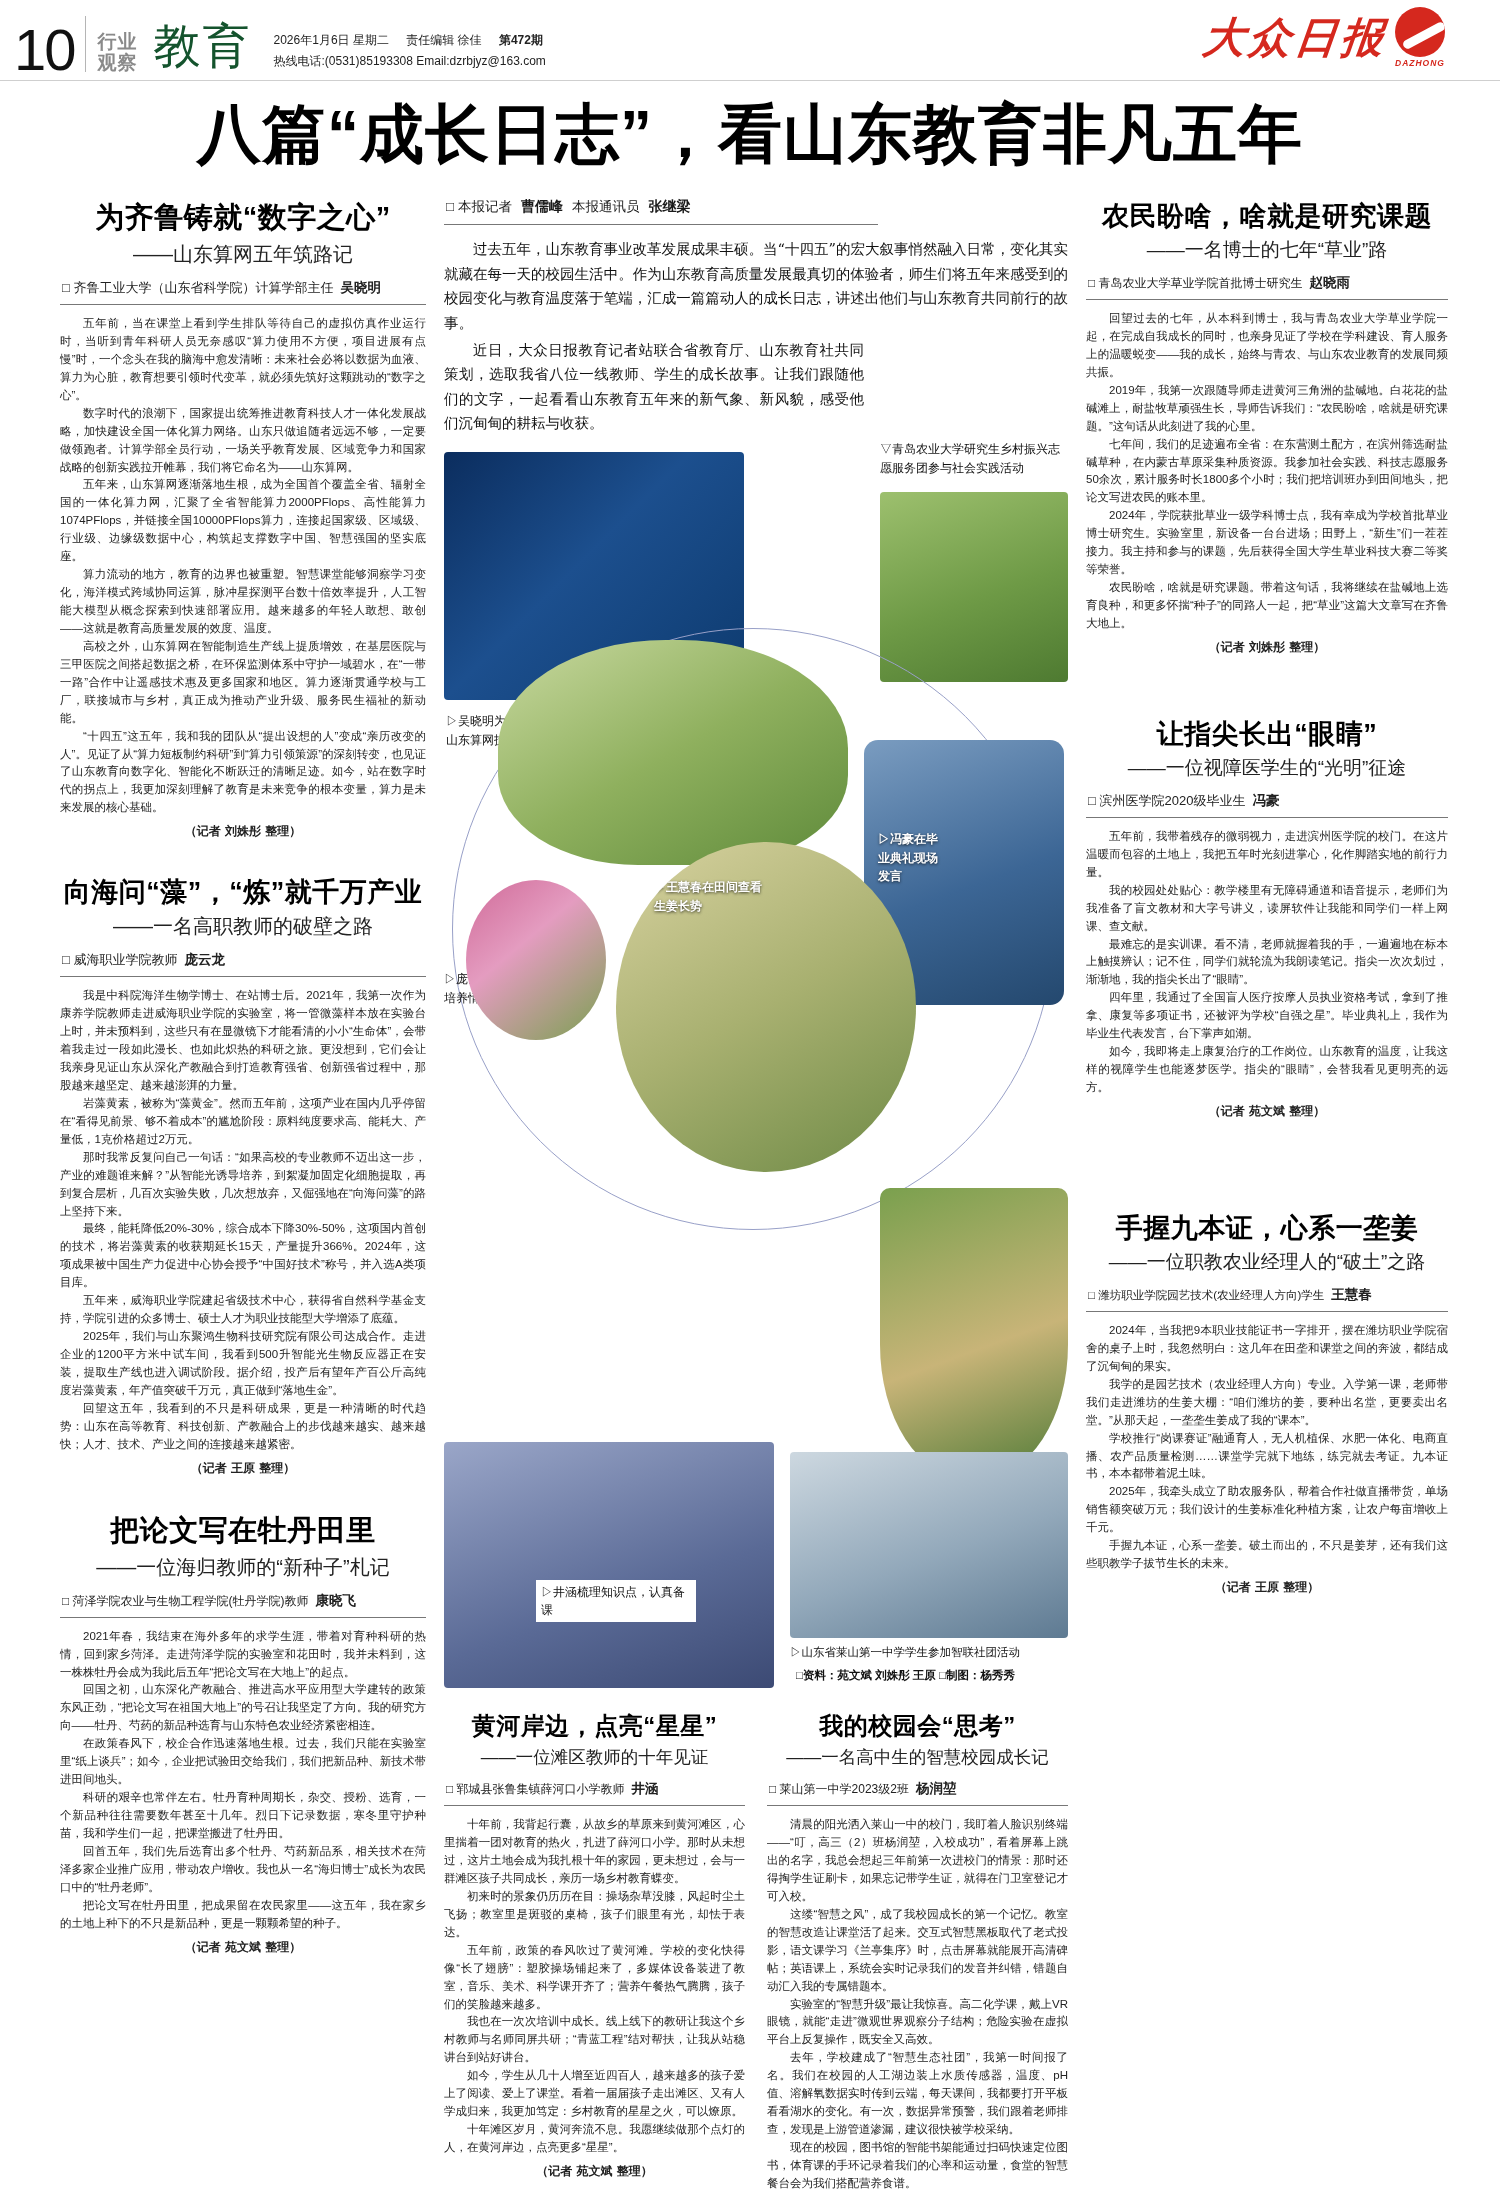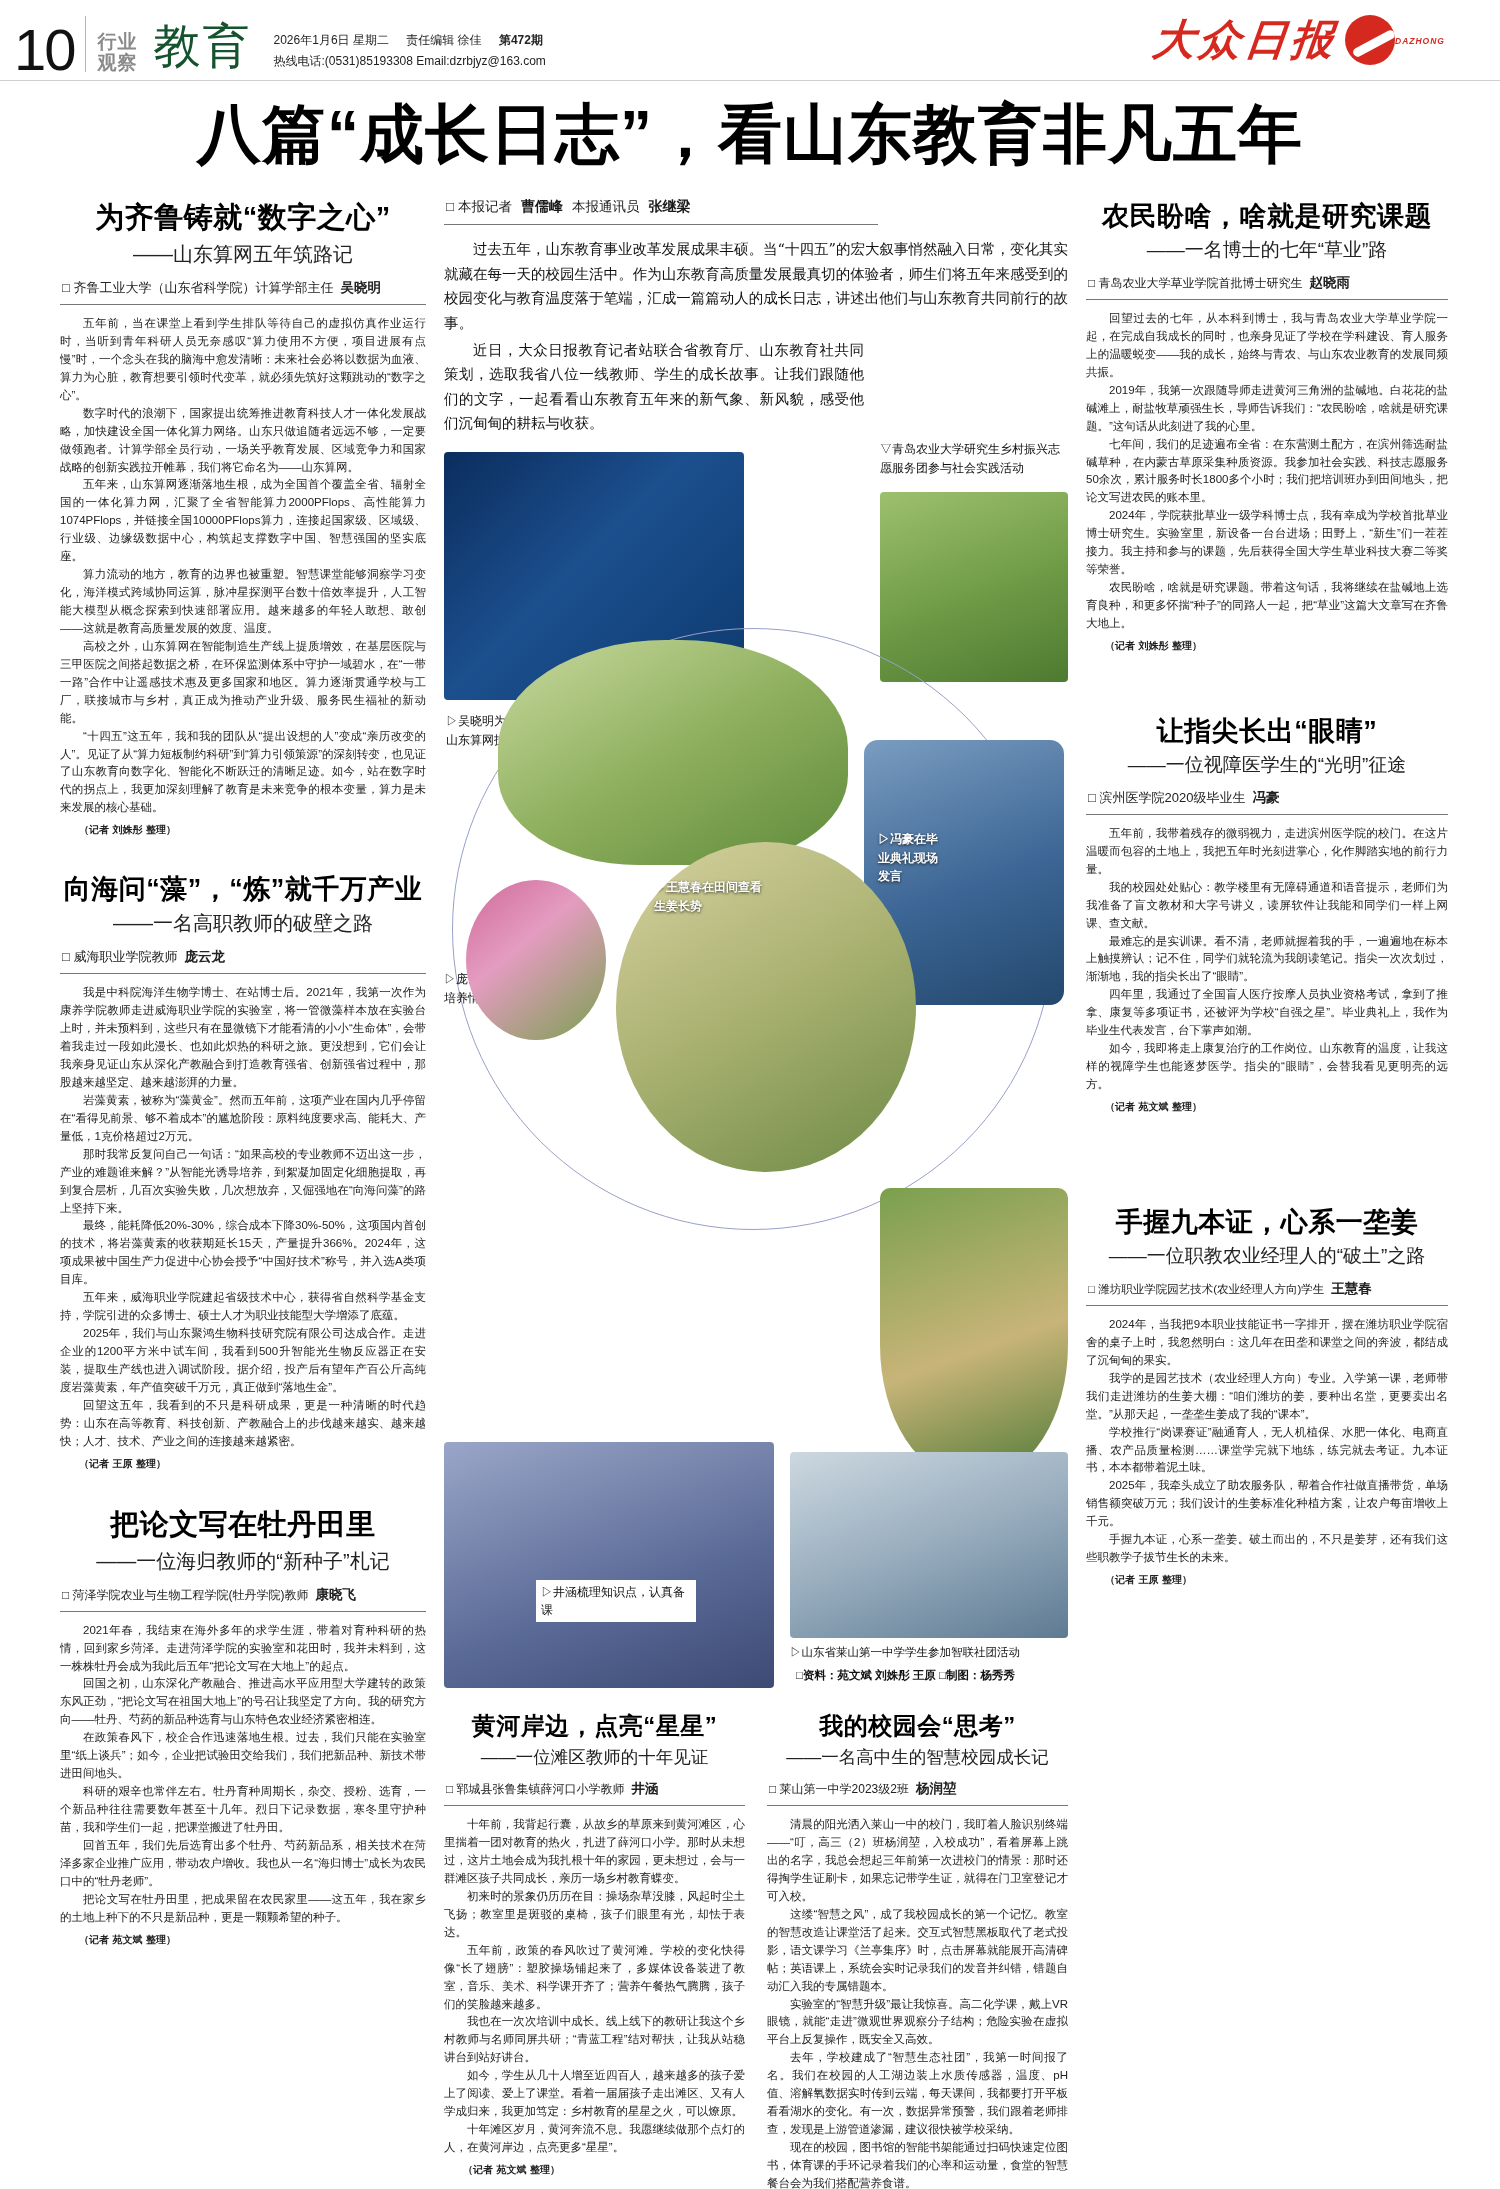--- a/index.html
+++ b/index.html
@@ -10,43 +10,43 @@
   .page-no{font-size:58px;font-weight:300;line-height:.85;letter-spacing:-2px;color:#111}
   .sect-divider{width:1px;height:56px;background:#b5b5b5;margin:0 12px 2px 10px}
   .sect{color:#8a8a8a;font-weight:700;font-size:19px;line-height:1.1;letter-spacing:1px}
   .edu{font-size:47px;font-weight:400;margin:0 22px -4px 16px;letter-spacing:2px;color:#14532d}
   .meta{font-size:12px;line-height:1.75;color:#222;margin-bottom:2px}
   .meta .issue{font-weight:900;margin-left:14px}
   .meta .sp{margin-left:14px}
   .logo{margin-left:auto;display:flex;align-items:center;gap:8px;margin-bottom:6px}
   .paper-name{color:#d5281e;font-family:"DejaVu Serif",serif;font-size:42px;font-weight:700;
               font-style:italic;letter-spacing:4px;transform:skewX(-6deg)}
-  .logo-emblem{display:flex;flex-direction:row;align-items:center}
+  .logo-emblem{display:flex;flex-direction:column;align-items:center}
   .logo-circle{width:50px;height:50px;border-radius:50%;background:#d5281e;position:relative;overflow:hidden}
   .logo-circle::after{content:"";position:absolute;left:6px;top:24px;width:46px;height:9px;background:#fff;
                       transform:rotate(-28deg);border-radius:5px}
   .logo-sub{color:#d5281e;font-size:8.5px;font-weight:900;letter-spacing:1px;font-style:italic;margin-top:1px}
   .header-rule{height:1px;background:#cfcfcf;margin:0 0 2px}
   
   .banner{font-size:64px;font-weight:900;text-align:center;letter-spacing:1px;color:#000;
           margin:10px 0 16px;font-family:"Liberation Sans",sans-serif}
   
   .cols{display:flex;gap:18px;padding:0 52px 0 60px;height:2000px;overflow:hidden}
   .col-left{width:366px;flex:none}
   .col-mid{width:624px;flex:none}
   .col-right{width:362px;flex:none}
   
   .article .title{font-size:29px;font-weight:900;text-align:center;margin:4px 0 0;color:#000;letter-spacing:.5px}
   .article .subtitle{font-size:20px;font-weight:400;text-align:center;color:#222;margin-top:3px}
   .byline{font-size:13px;color:#222;border-bottom:1.5px solid #777;padding:11px 2px 7px;margin-bottom:10px;
           display:flex;align-items:baseline;gap:7px;white-space:nowrap}
   .byline .author{font-weight:700;font-family:"DejaVu Serif",serif;font-size:13.5px}
   .body p{font-size:11.5px;line-height:1.56;text-align:justify;text-indent:2em;margin:0;color:#222}
-  .credit{text-align:left;font-size:10px;font-family:"DejaVu Serif",serif;font-weight:700;
-          margin:6px 19px 0;color:#222}
+  .credit{text-align:center;font-size:12px;font-family:"DejaVu Serif",serif;font-weight:700;
+          margin:6px 4px 0;color:#222}
   .art-gap{margin-top:34px}
   
   .mid-byline{font-size:13.5px;border-bottom:1.5px solid #777;padding:2px 2px 8px;display:flex;gap:9px;
               align-items:baseline;width:430px;margin:2px 0 12px}
   .mid-byline b{font-family:"DejaVu Serif",serif;font-size:14px}
   .intro p{font-family:"DejaVu Serif",serif;font-size:14.5px;font-weight:500;line-height:1.7;
            text-indent:2em;margin:0 0 2px;color:#111;text-align:justify}
   .intro p.short{width:420px}
   .collage{position:relative;height:1252px;margin-top:4px}
   .ph{position:absolute;overflow:hidden}

